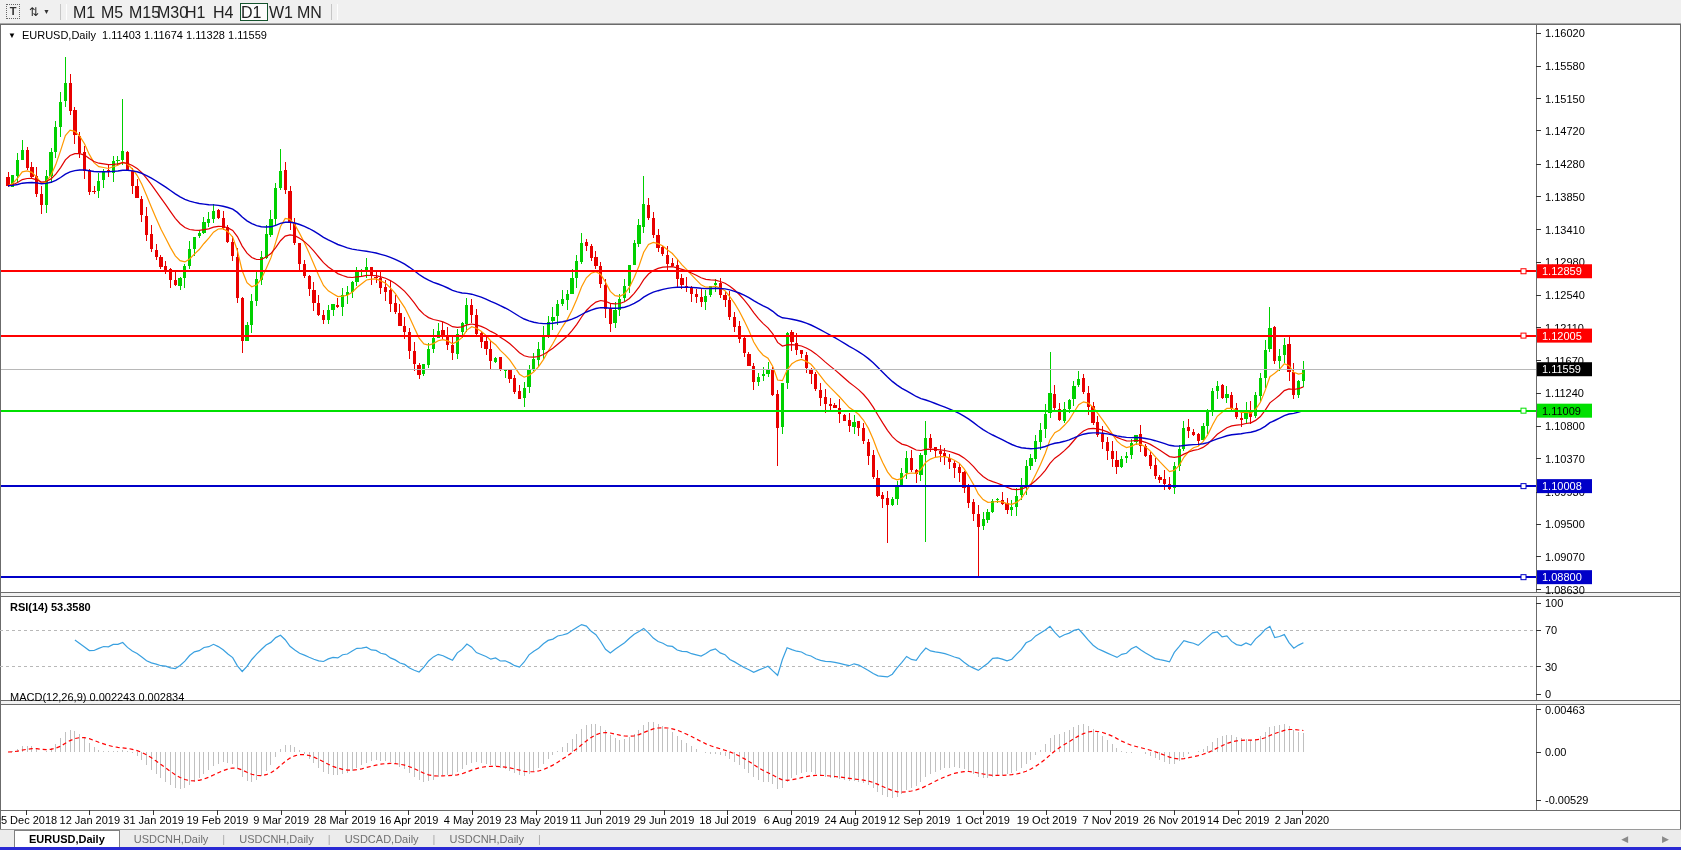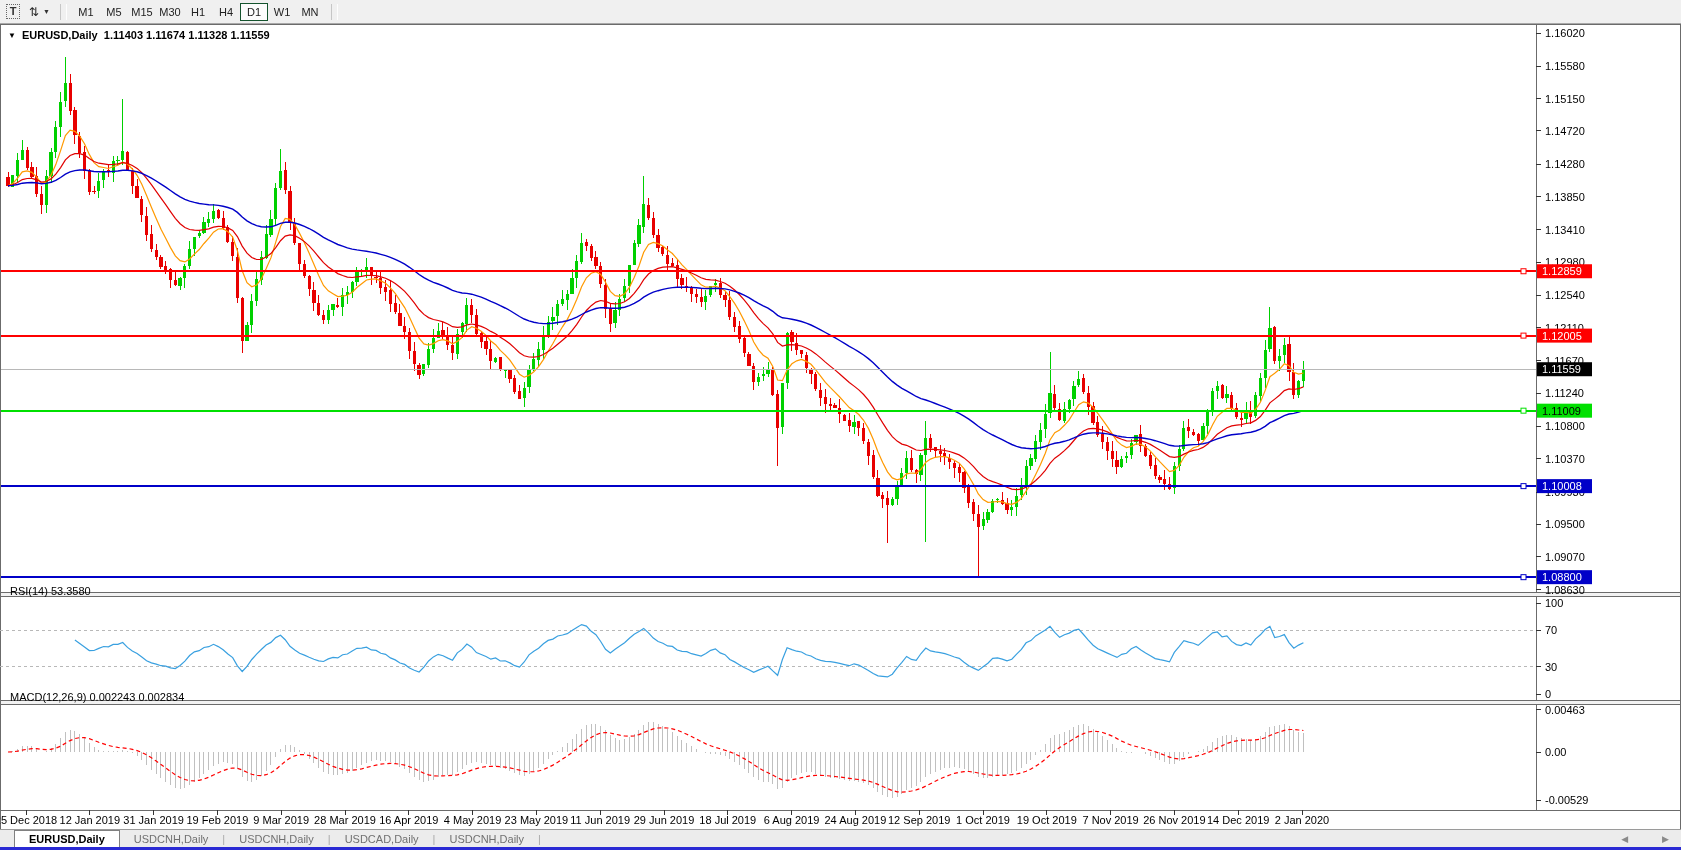--- a/index.html
+++ b/index.html
@@ -6,30 +6,30 @@
     font-family:"Liberation Sans",sans-serif;-webkit-font-smoothing:antialiased;}
   #app{width:1681px;height:850px;position:relative;background:#fff;}
   
   #toolbar{height:24px;background:#f0f0f0;border-bottom:1px solid #a8a8a8;display:flex;align-items:center;box-sizing:border-box;}
   .tool-btn{height:18px;min-width:20px;margin:0 2px;display:flex;align-items:center;justify-content:center;
     font-size:11px;color:#333;background:transparent;border:1px solid transparent;cursor:default;}
   #text-tool span.tbox{border:1px dotted #666;padding:0 3px;font-weight:bold;font-size:11px;line-height:13px;}
   #arrows-tool{font-size:12px;color:#222;}
   #arrows-tool .caret{font-size:7px;color:#333;margin-left:4px;}
   .grip{width:5px;height:16px;margin:0 5px 0 7px;border-left:1px solid #c6c6c6;border-right:1px solid #fdfdfd;}
-  .tf-btn{width:28px;height:18px;line-height:17px;text-align:center;font-size:11px;color:#222;
+  .tf-btn{width:28px;height:18px;line-height:17px;font-size:16px;color:#222;
     border:1px solid transparent;background:transparent;box-sizing:border-box;cursor:default;}
   .tf-btn.active{background:#fcfcfc;border:1px solid #14532d;}
   
   #chart-area{position:relative;width:1681px;height:805px;background:#fff;}
   #chart-svg{position:absolute;left:0;top:0;}
   .overlay{position:absolute;font-size:11px;color:#000;white-space:nowrap;z-index:5;}
-  #chart-title{left:8px;top:5px;font-weight:bold;}
+  #chart-title{left:8px;top:5px;font-weight:normal;}
   #chart-title .caret{font-size:8px;margin-right:6px;position:relative;top:-1px;}
-  #rsi-label{left:10px;top:561px;}
+  #rsi-label{left:10px;top:577px;font-weight:bold;}
   #macd-label{left:10px;top:667px;}
   
   #tabbar{height:18px;background:#ececec;border-top:1px solid #9a9a9a;display:flex;align-items:stretch;
     font-size:11px;box-sizing:border-box;position:relative;}
   #tabs{display:flex;align-items:stretch;padding-left:14px;}
   .tab{display:flex;align-items:center;padding:0 14px;color:#707070;cursor:default;}
   .tab.active{background:#fff;border:1px solid #808080;border-bottom:none;color:#000;font-weight:bold;margin-top:0;}
   .tab-sep{display:flex;align-items:center;color:#aaa;}
   #tab-arrows{position:absolute;right:12px;top:0;height:100%;display:flex;align-items:center;gap:34px;color:#8a8a8a;font-size:9px;}
   #bottom-strip{height:3px;background:#2a2ad4;}

